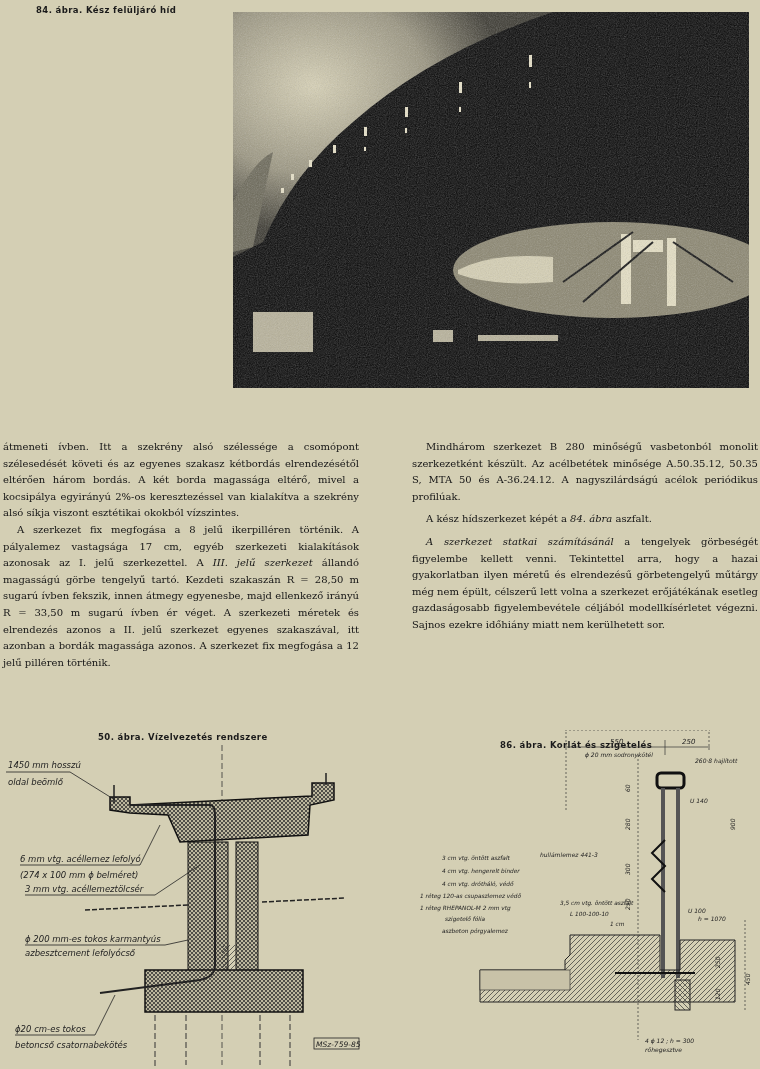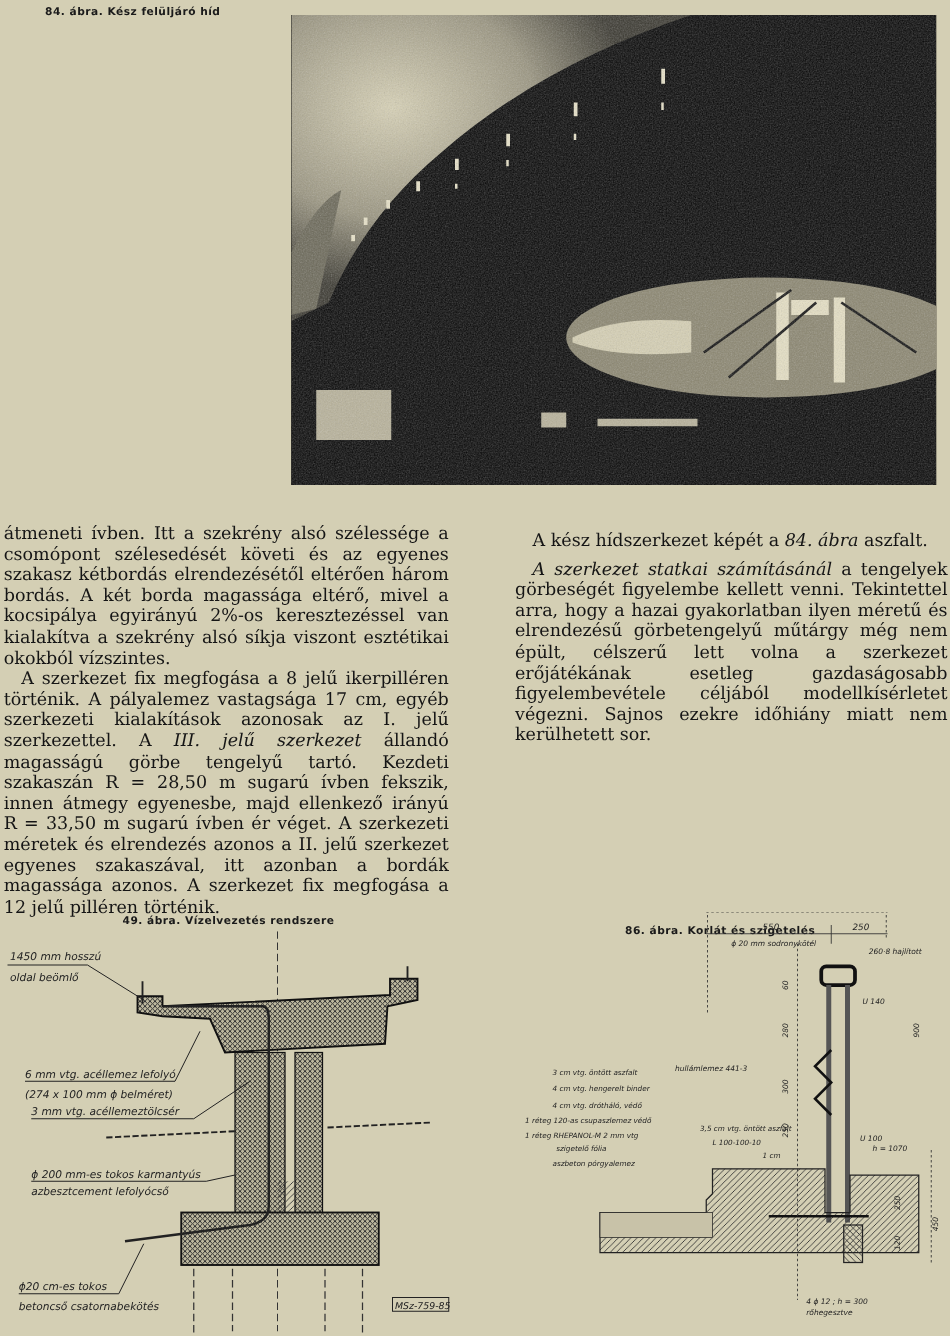--- a/index.html
+++ b/index.html
@@ -10,22 +10,22 @@
   }
   .caption {
     position:absolute; font-family:"DejaVu Sans", sans-serif; font-weight:bold;
     font-size:8.5px; letter-spacing:0.4px; color:#1a1a1a; white-space:nowrap;
   }
   .photo {
     position:absolute; left:233px; top:12px; width:516px; height:376px;
     background:#070707; overflow:hidden;
   }
   .col {
-    position:absolute; font-size:14px; line-height:16.6px; text-align:justify;
-    font-family:"DejaVu Serif", serif; color:#151515;
+    position:absolute; font-size:10px; line-height:16.6px; text-align:justify;
+    font-family:"DejaVu Serif", serif; color:#151515;margin-top:20px;
   }
   .col p { margin:0; }
   .col p.ind { text-indent:14px; }
   .col p.gap { margin-top:6px; }
   .col i { }
   .drawing { position:absolute; }
   .lbl { font-family:"DejaVu Sans", sans-serif; font-style:italic; fill:#222; }
 </style>
 </head>
 <body>
@@ -84,25 +84,26 @@
     <rect width="516" height="376" filter="url(#grain)"></rect>
   </svg>
 </div>
 
 <div class="col" style="left:3px; top:419px; width:356px;">
   <p>átmeneti ívben. Itt a szekrény alsó szélessége a csomópont szélesedését követi és az egyenes szakasz kétbordás elrendezésétől eltérően három bordás. A két borda magassága eltérő, mivel a kocsipálya egyirányú 2%-os keresztezéssel van kialakítva a szekrény alsó síkja viszont esztétikai okokból vízszintes.</p>
   <p class="ind"><span>A szerkezet fix megfogása a 8 jelű ikerpilléren történik. A pályalemez vastagsága 17 cm, egyéb szerkezeti kialakítások azonosak az I. jelű szerkezettel. A </span><i>III. jelű szerkezet</i><span> állandó magasságú görbe tengelyű tartó. Kezdeti szakaszán R = 28,50 m sugarú ívben fekszik, innen átmegy egyenesbe, majd ellenkező irányú R = 33,50 m sugarú ívben ér véget. A szerkezeti méretek és elrendezés azonos a II. jelű szerkezet egyenes szakaszával, itt azonban a bordák magassága azonos. A szerkezet fix megfogása a 12 jelű pilléren történik.</span></p>
 </div>
 
 <div class="col" style="left:412px; top:419px; width:346px;">
+  <p class="ind">Mindhárom szerkezet B 280 minőségű vasbetonból monolit szerkezetként készült. Az acélbetétek minősége A.50.35.12, 50.35 S, MTA 50 és A-36.24.12. A nagyszilárdságú acélok periódikus profilúak.</p>
   <p class="ind gap"><span>A kész hídszerkezet képét a </span><i>84. ábra</i><span> aszfalt.</span></p>
   <p class="ind gap"><i>A szerkezet statkai számításánál</i><span> a tengelyek görbeségét figyelembe kellett venni. Tekintettel arra, hogy a hazai gyakorlatban ilyen méretű és elrendezésű görbetengelyű műtárgy még nem épült, célszerű lett volna a szerkezet erőjátékának esetleg gazdaságosabb figyelembevétele céljából modellkísérletet végezni. Sajnos ezekre időhiány miatt nem kerülhetett sor.</span></p>
 </div>
 
-<div class="caption" style="left:98px; top:732px;">49. ábra. Vízelvezetés rendszere</div>
+<div class="caption" style="left:98px; top:732px;">50. ábra. Vízelvezetés rendszere</div>
 <svg class="drawing" style="left:0; top:745px;" width="380" height="324" viewBox="0 0 380 324">
   <defs>
     <pattern id="xh" width="4" height="4" patternUnits="userSpaceOnUse">
         <rect width="4" height="4" fill="#bdb89e"></rect>
         <path d="M0,0 L4,4 M4,0 L0,4" stroke="#333" stroke-width="0.8"></path>
       </pattern>
     <pattern id="dh" width="5" height="5" patternUnits="userSpaceOnUse">
         <path d="M0,5 L5,0" stroke="#333" stroke-width="0.7"></path>
       </pattern>
   </defs>

